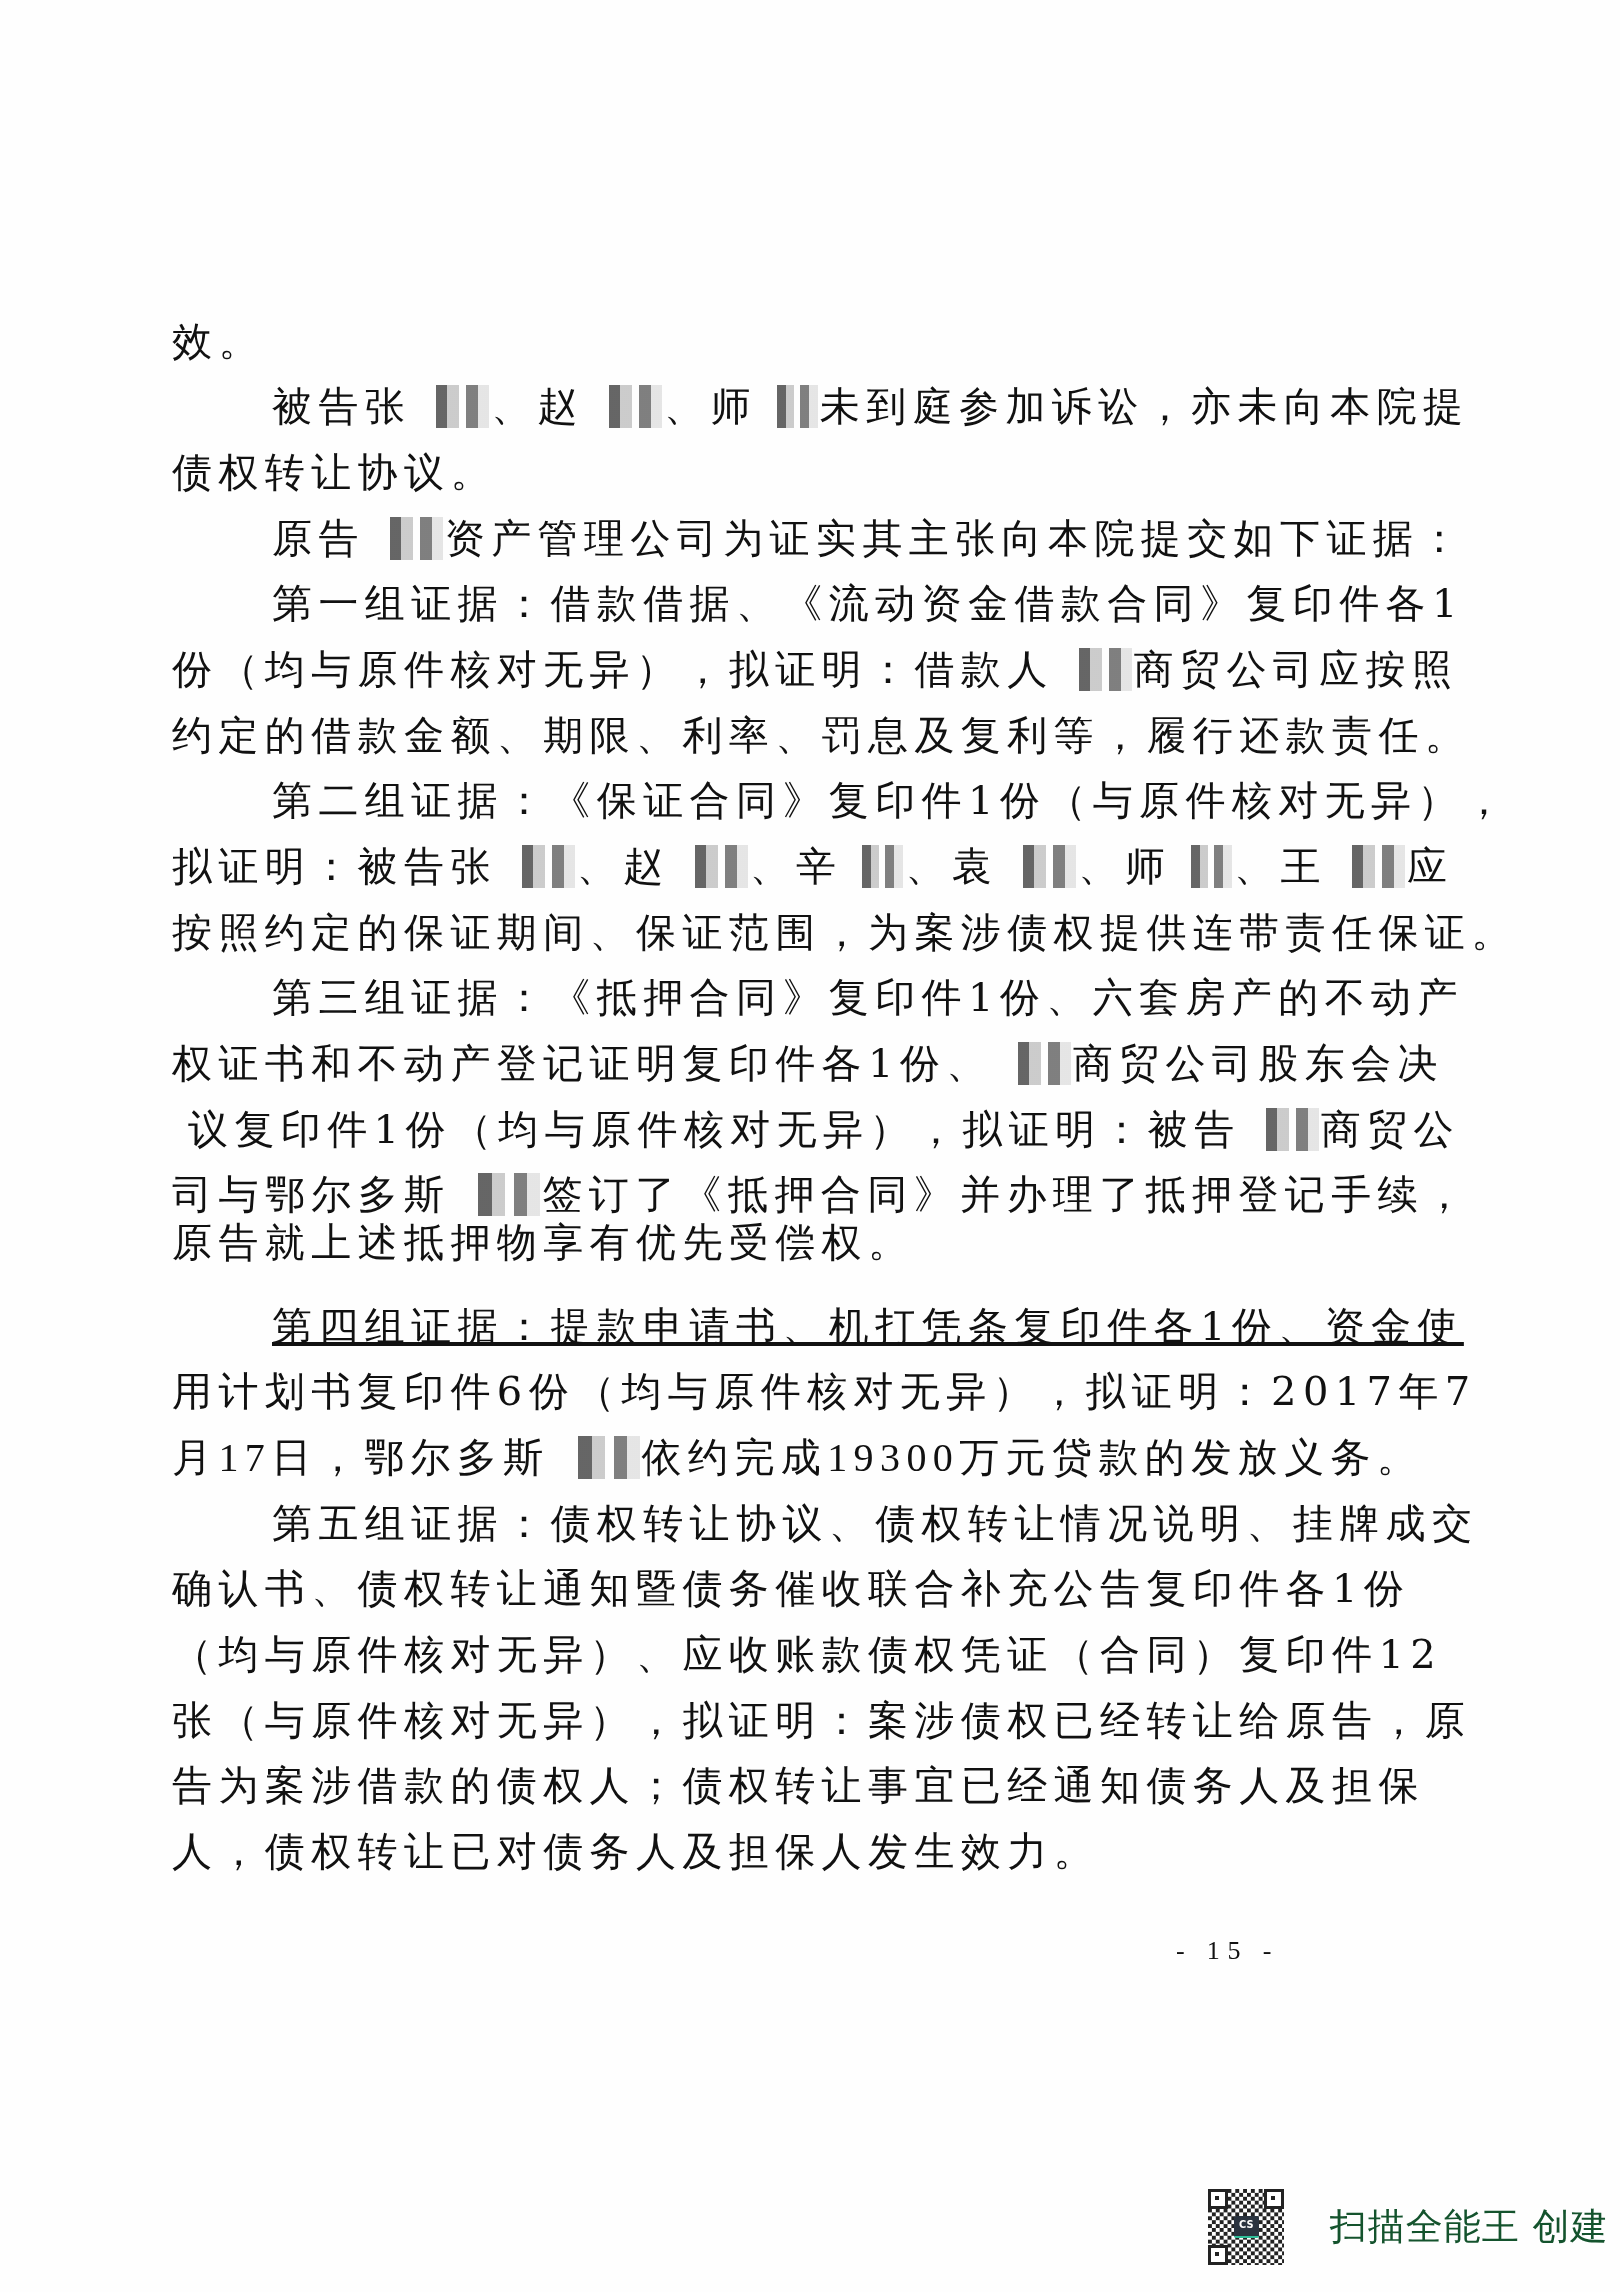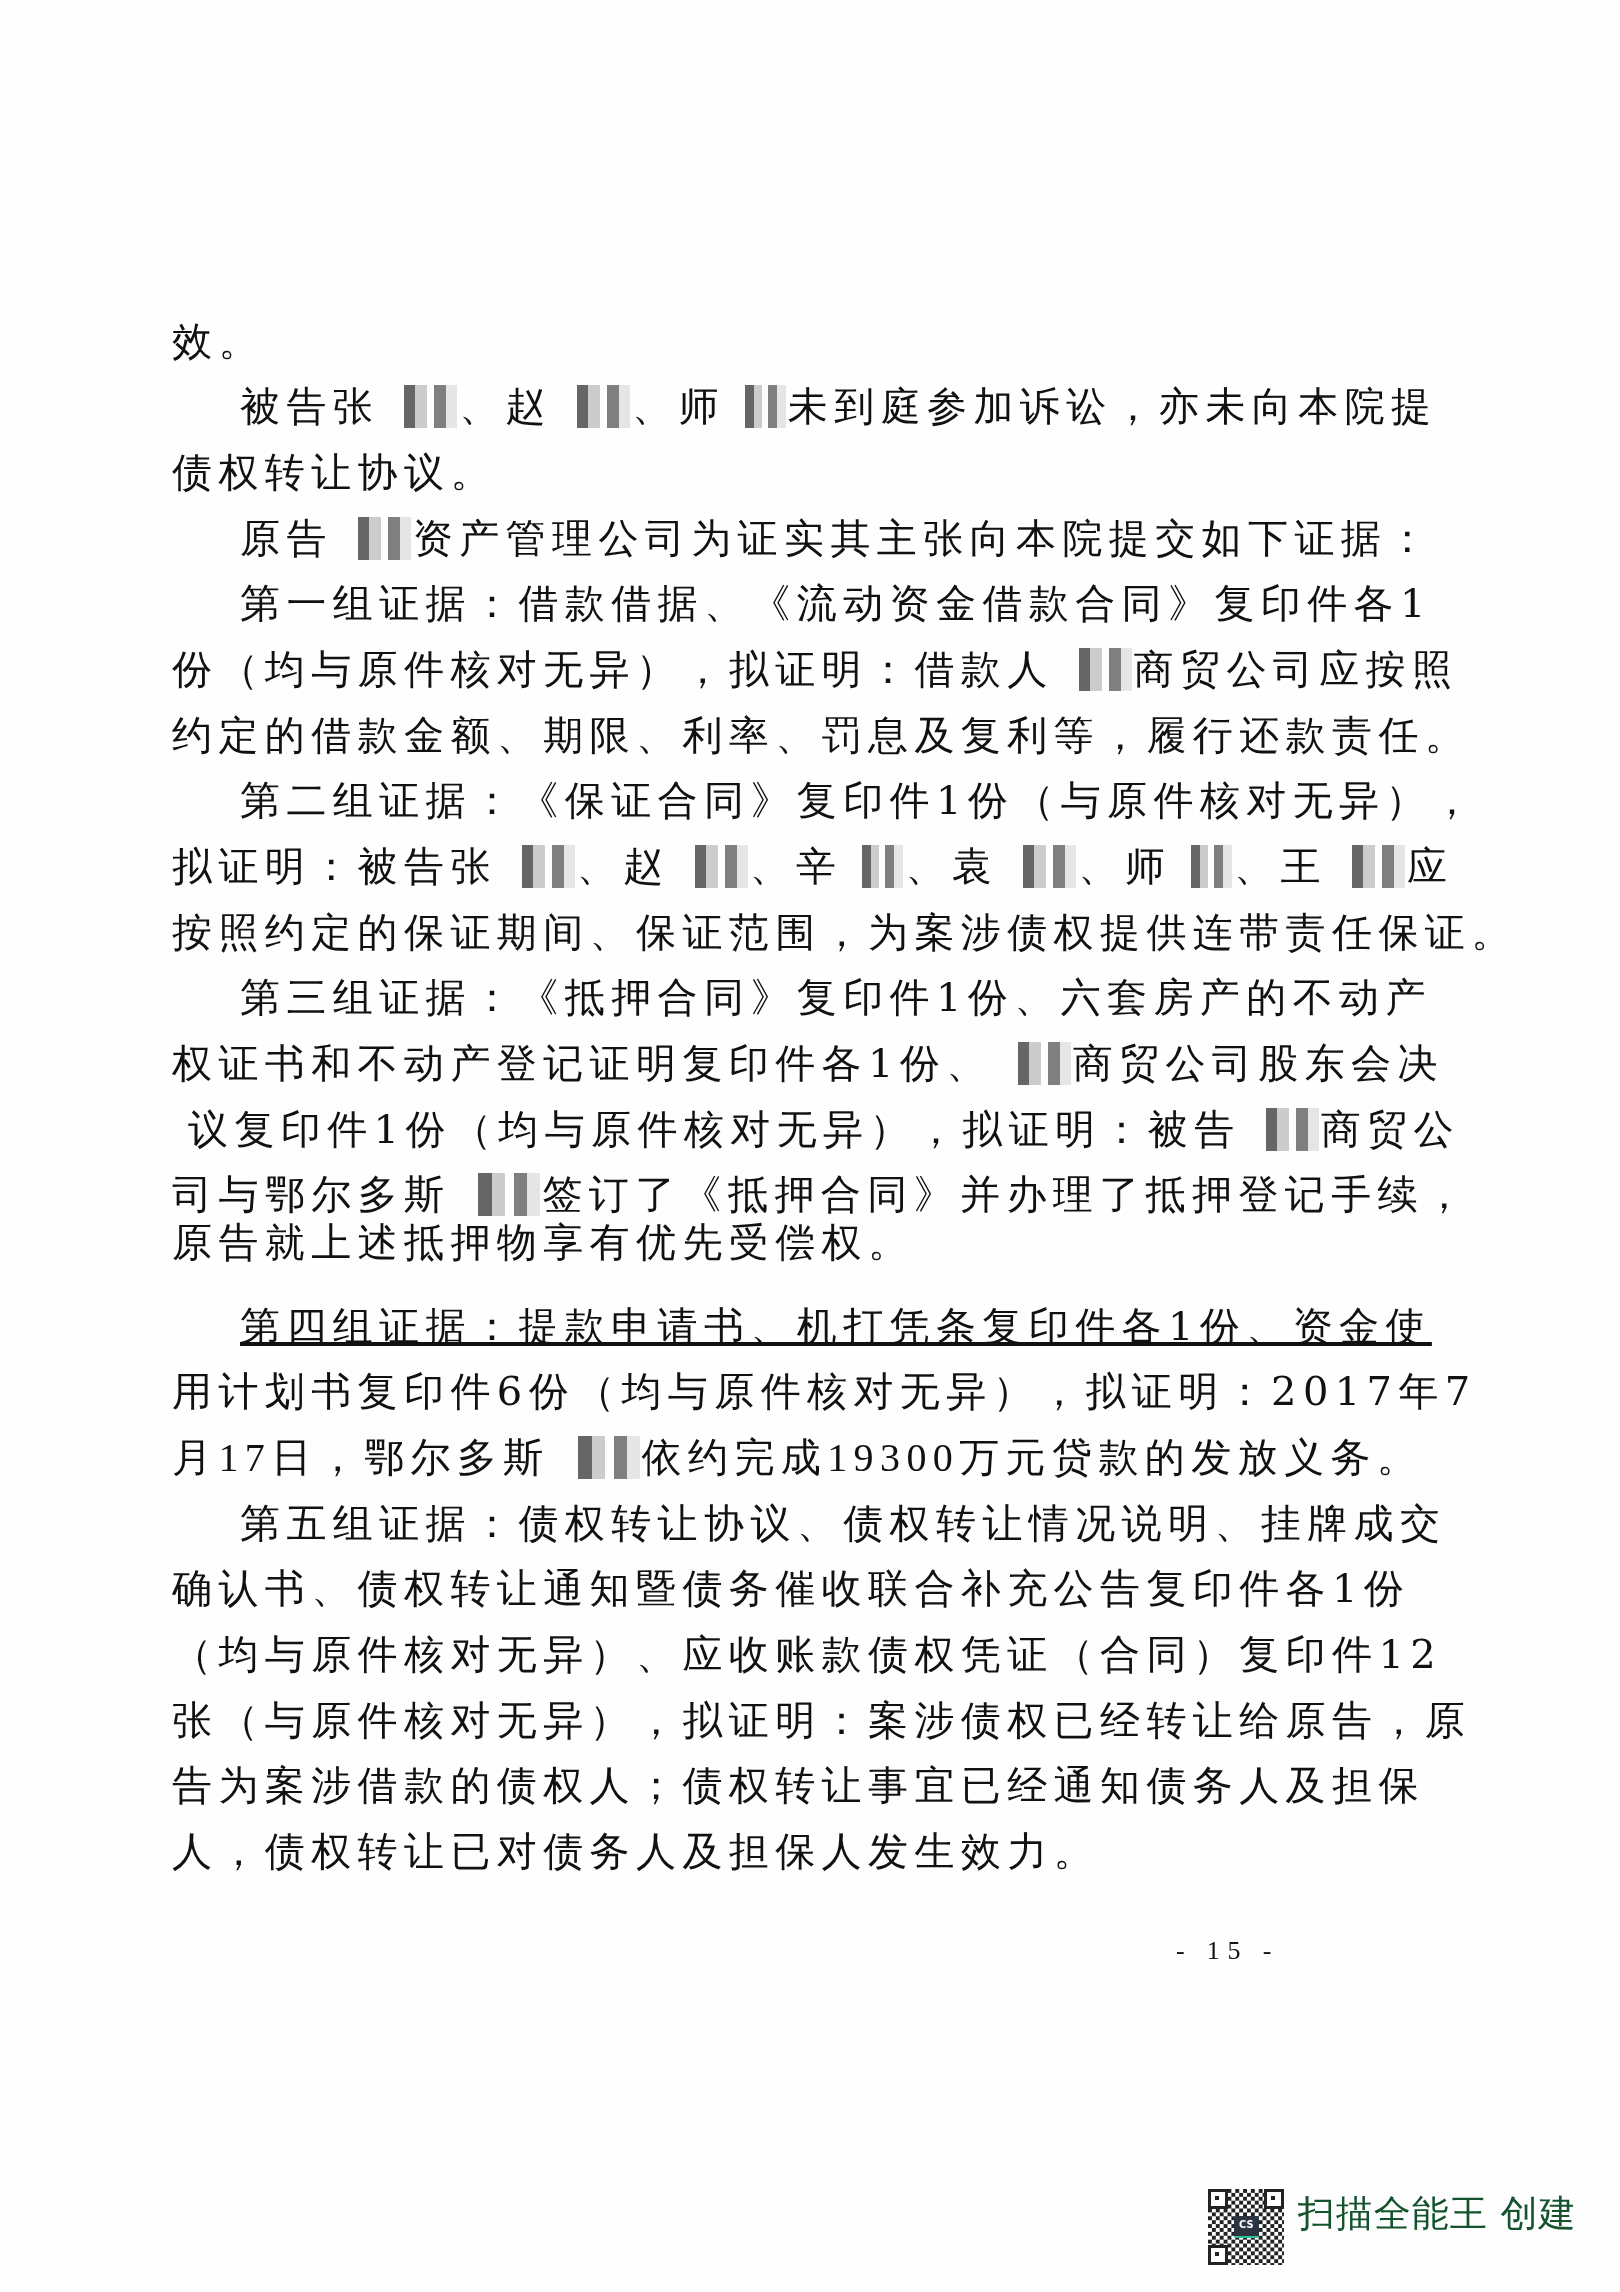--- a/index.html
+++ b/index.html
@@ -1,29 +1,29 @@
 <!DOCTYPE html>
 <html><head>
 <meta charset="utf-8">
 <style>
   html, body { margin: 0; padding: 0; background: #ffffff; }
   body { width: 1620px; height: 2293px; position: relative; overflow: hidden; font-family: "DejaVu Serif", "Liberation Serif", serif; color: #111; }
   .page { position: absolute; left: 0; top: 0; width: 1620px; height: 2293px; background: #fefefe; }
   .line { position: absolute; left: 172px; width: 1117px; height: 59px; font-size: 40px; line-height: 59px; white-space: nowrap; letter-spacing: 6.4px; text-align: justify; text-align-last: justify; }
   .line.last { text-align-last: left; }
-  .line.indent { left: 240px; width: 1032px; }
+  .line.indent { left: 272px; width: 1032px; }
   .redact { display: inline-block; position: relative; width: 76px; height: 43px; vertical-align: -7.8px; margin: 0 2px;
     background:
       linear-gradient(90deg, rgba(255,255,255,0) 0 30%, #333 30% 45%, #bbb 45% 60%, rgba(255,255,255,0) 60% 70%, #555 70% 85%, #ddd 85% 100%);
     opacity: .75;
   }
   .redact.s { width: 59px; }
   .redact.w { width: 88px; }
   .page-num { position: absolute; left: 1176px; top: 1936px; font-size: 26px; font-family: "Liberation Serif", serif; letter-spacing: 7.8px; }
-  .watermark { position: absolute; left: 1208px; top: 2189px; display: flex; align-items: flex-start; }
+  .watermark { position: absolute; left: 1208px; top: 2189px; display: flex; align-items: center; gap: 32px; }
   .qr { width: 76px; height: 76px; position: relative; background:
       repeating-conic-gradient(#222 0 25%, #fff 0 50%) 0 0/7.8px 7.8px; }
   .qr .finder { position: absolute; width: 19.6px; height: 19.6px; border: 3.9px solid #222; background: #fff; box-sizing: border-box; }
   .qr .finder::after { content: ""; position: absolute; left: 3.9px; top: 3.9px; width: 3.9px; height: 3.9px; background: #222; }
   .qr .cs { position: absolute; left: 25.5px; top: 27.4px; width: 25.5px; height: 19.6px; background: #2b3440; color: #fff; font: bold 9.8px "DejaVu Sans", sans-serif; text-align: center; line-height: 17.6px; border-bottom: 2.9px solid #2fbf9a; border-radius: 2px; }
   .wm-text { margin-left: 13.7px; font-size: 37px; font-family: "DejaVu Sans", sans-serif; color: #14532d; letter-spacing: 1px; }
 </style>
 </head>
 <body>
 

